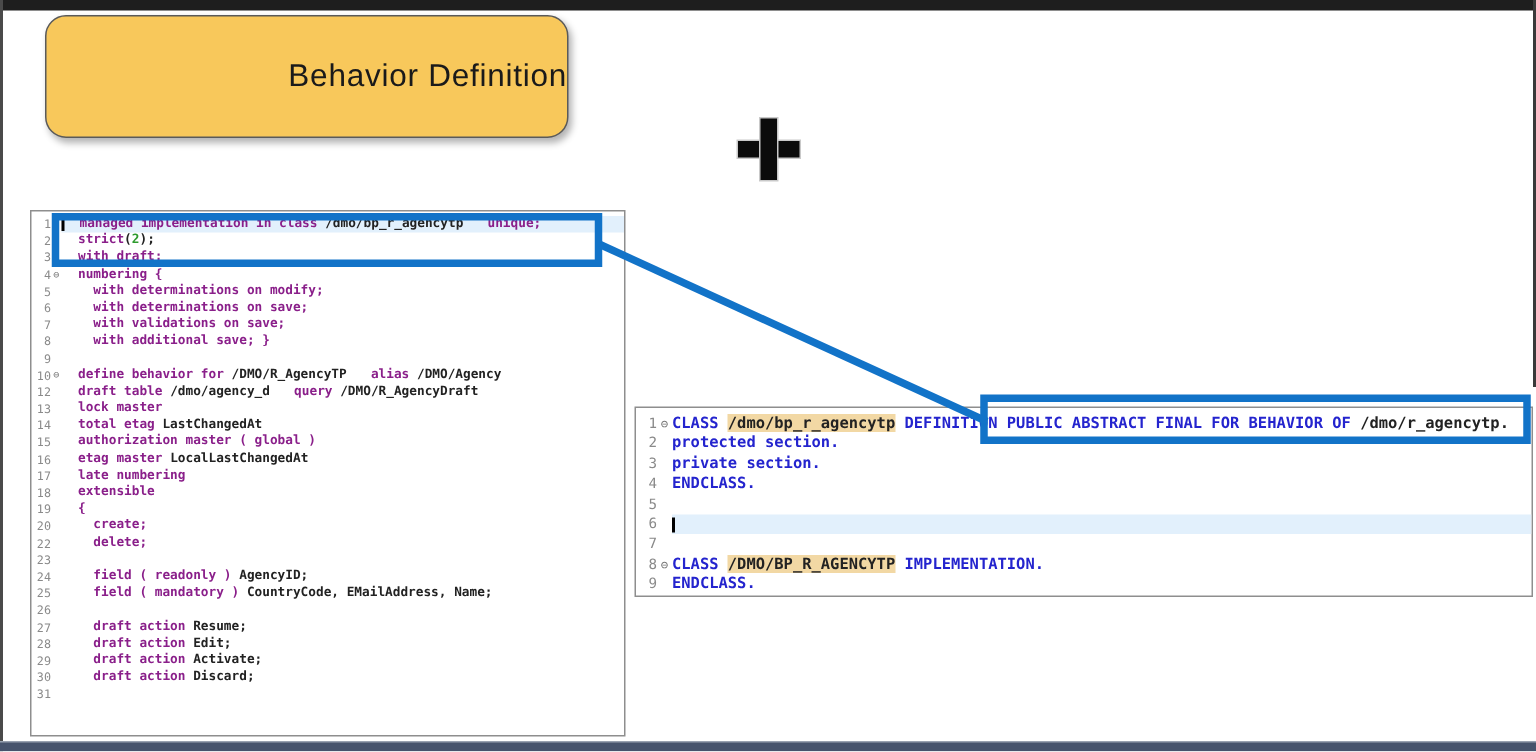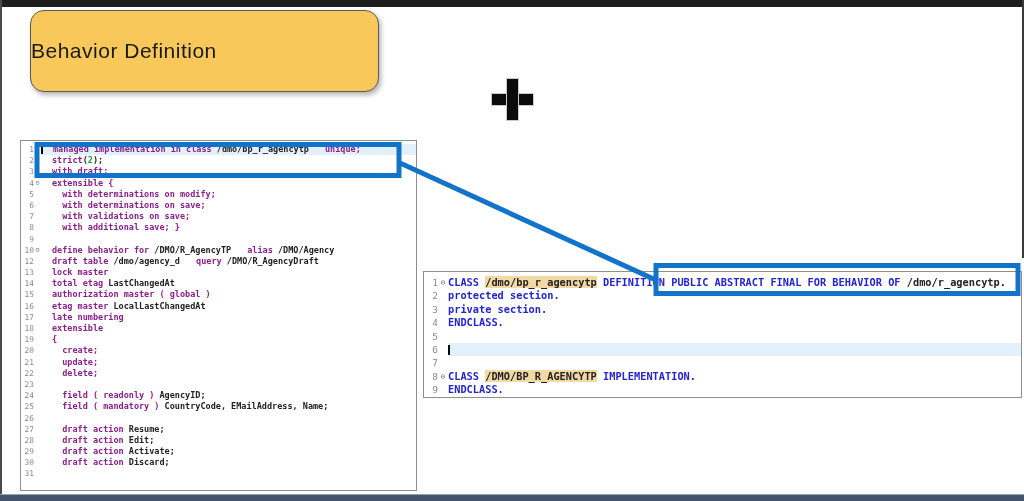--- a/index.html
+++ b/index.html
@@ -6,21 +6,21 @@
   .stage{position:relative;width:1024px;height:501px;background:#ffffff;overflow:hidden;
          font-family:"Liberation Sans", sans-serif;}
   
   .top-bar{position:absolute;left:0;top:0;width:1024px;height:7px;background:#1e1e1e;}
   .bottom-bar{position:absolute;left:0;bottom:0;width:1024px;height:6px;background:#46536c;border-top:1px solid #98a1b0;}
   .edge-left{position:absolute;left:0;top:0;width:2px;height:501px;background:#4a4a4a;}
   .edge-right{position:absolute;left:1022px;top:0;width:2px;height:258px;background:#3a3a3a;}
 
   
   .shape-box{position:absolute;border:1.5px solid #5a5a5a;border-radius:14px;
-             display:flex;align-items:center;justify-content:flex-start;
+             display:flex;align-items:center;justify-content:flex-end;
              box-shadow:2px 3px 5px rgba(0,0,0,0.30);}
   .box-def{left:30px;top:10px;width:347px;height:80px;background:#f8c85b;}
   .box-impl{left:622px;top:10px;width:347px;height:82px;background:#faf0d0;}
   .shape-box .label{font-size:21px;color:#1a1a1a;letter-spacing:0.5px;}
 
   
   .plus{position:absolute;left:0;top:0;}
   .plus .bar-h{position:absolute;left:492px;top:94px;width:41px;height:11px;background:#0b0b0b;box-shadow:0 0 0 1px #c9c9c9;}
   .plus .bar-v{position:absolute;left:507px;top:79px;width:11px;height:41px;background:#0b0b0b;box-shadow:0 0 0 1px #c9c9c9;}
 
@@ -82,21 +82,21 @@
         <div class="code"><span class="tk-kw">strict</span><span class="tk-pl">(</span><span class="tk-num">2</span><span class="tk-pl">);</span></div>
       </div>
       <div class="row">
         <div class="ln">3</div>
         <div class="fold"></div>
         <div class="code"><span class="tk-kw">with draft;</span></div>
       </div>
       <div class="row">
         <div class="ln">4</div>
         <div class="fold">⊖</div>
-        <div class="code"><span class="tk-kw">extensible {</span></div>
+        <div class="code"><span class="tk-kw">numbering {</span></div>
       </div>
       <div class="row">
         <div class="ln">5</div>
         <div class="fold"></div>
         <div class="code"><span class="tk-kw">  with determinations on modify;</span></div>
       </div>
       <div class="row">
         <div class="ln">6</div>
         <div class="fold"></div>
         <div class="code"><span class="tk-kw">  with determinations on save;</span></div>
@@ -158,25 +158,20 @@
       </div>
       <div class="row">
         <div class="ln">19</div>
         <div class="fold"></div>
         <div class="code"><span class="tk-kw">{</span></div>
       </div>
       <div class="row">
         <div class="ln">20</div>
         <div class="fold"></div>
         <div class="code"><span class="tk-kw">  create;</span></div>
-      </div>
-      <div class="row">
-        <div class="ln">21</div>
-        <div class="fold"></div>
-        <div class="code"><span class="tk-kw">  update;</span></div>
       </div>
       <div class="row">
         <div class="ln">22</div>
         <div class="fold"></div>
         <div class="code"><span class="tk-kw">  delete;</span></div>
       </div>
       <div class="row">
         <div class="ln">23</div>
         <div class="fold"></div>
         <div class="code"></div>

